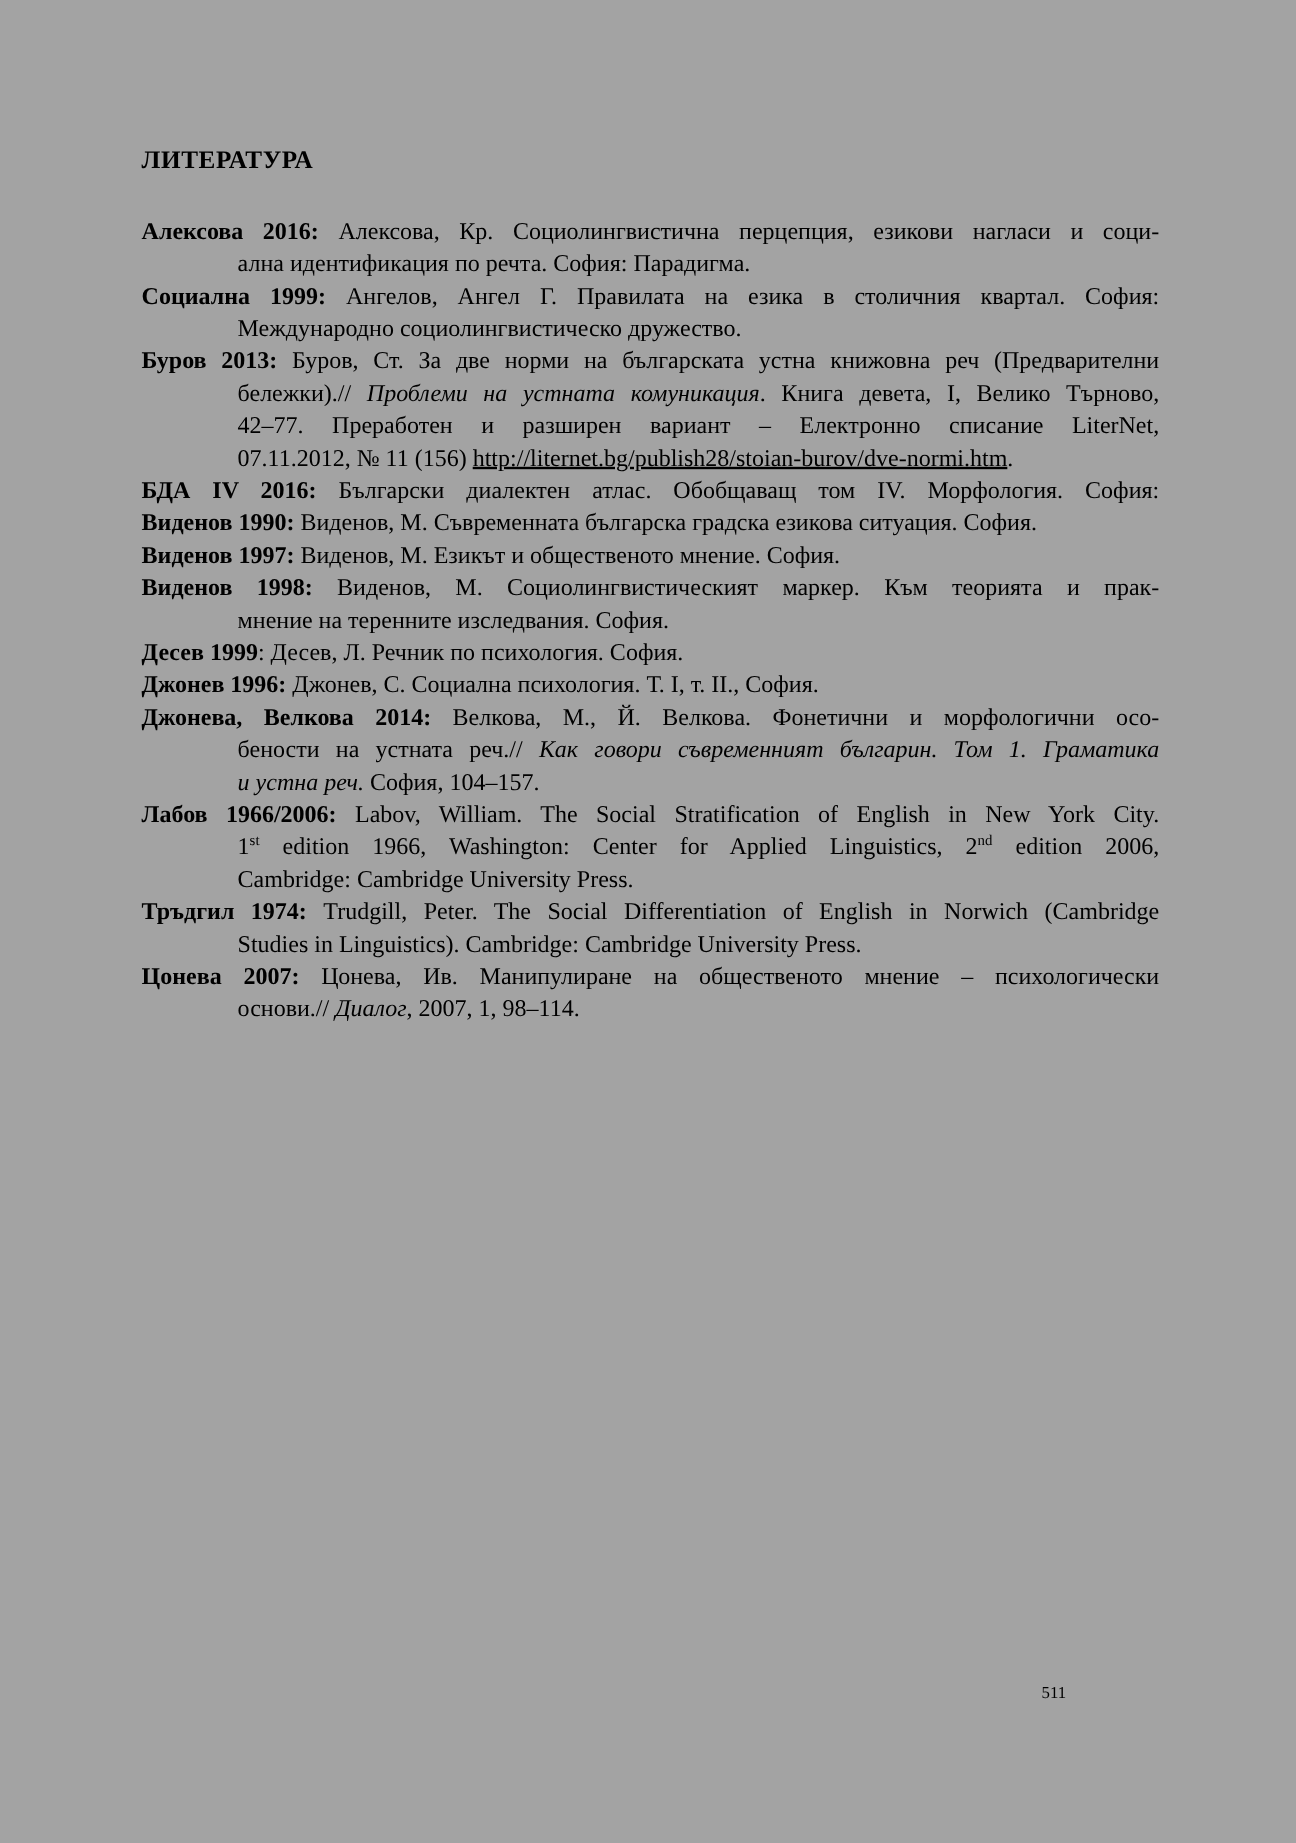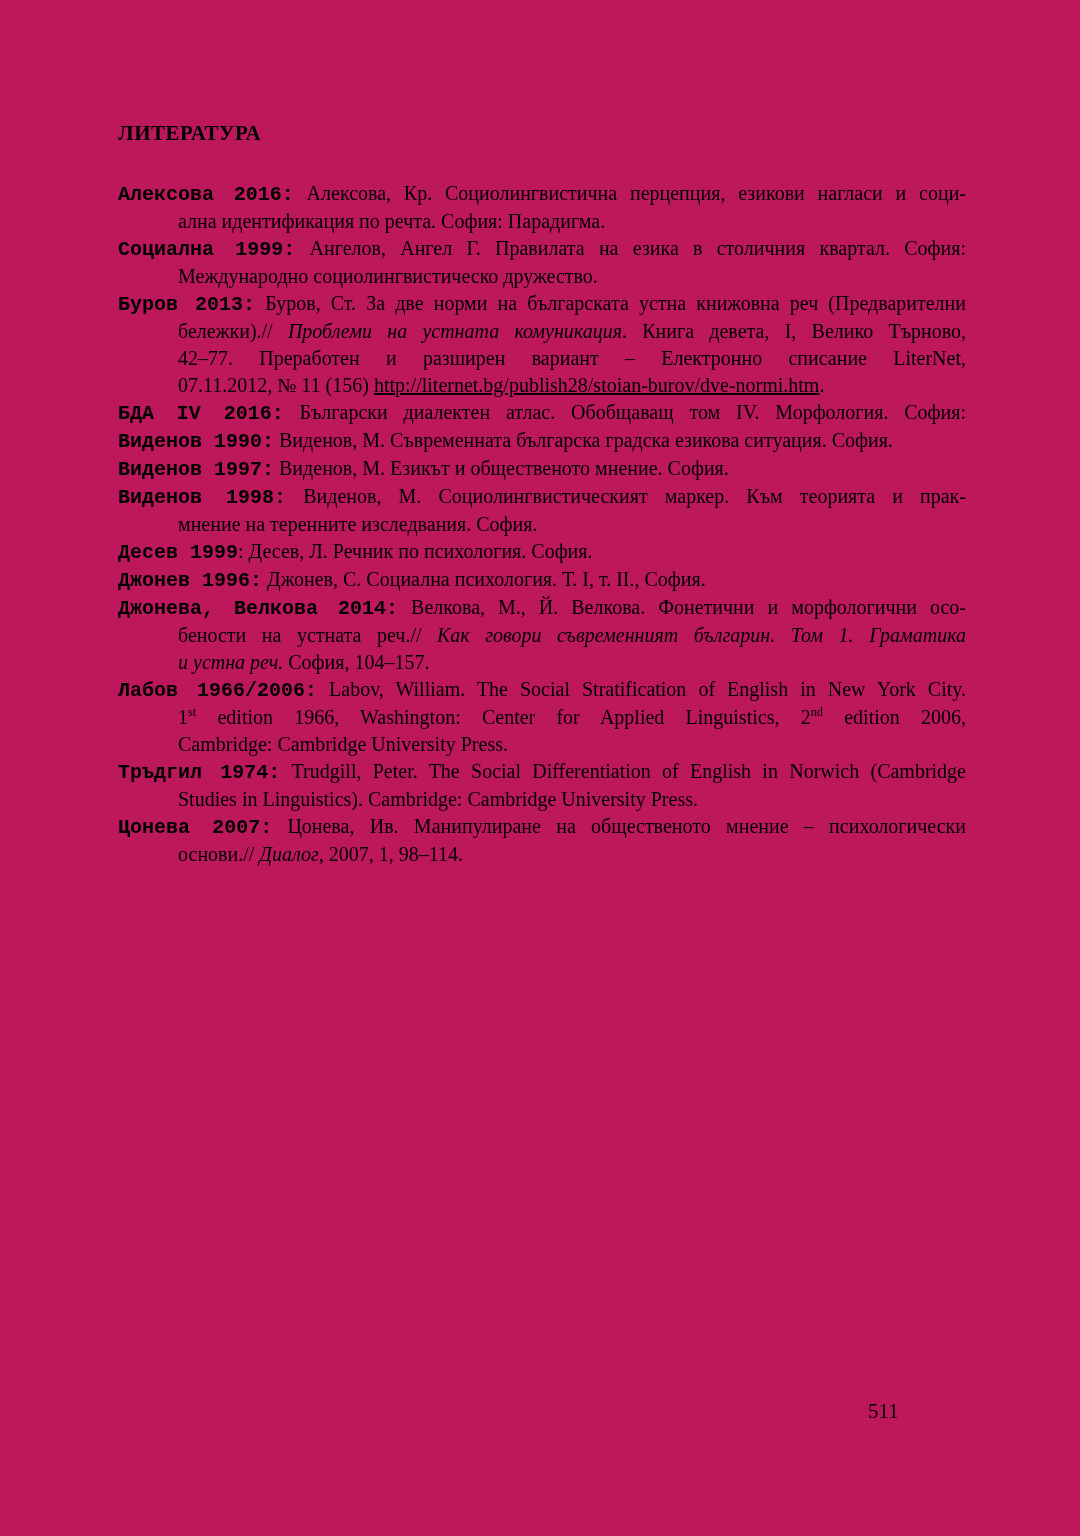--- a/index.html
+++ b/index.html
@@ -1,21 +1,21 @@
 <!DOCTYPE html>
 <html><head>
 <meta charset="utf-8">
 <style>
   html, body { margin: 0; padding: 0; background: #f2f2f2; }
   .page {
     position: relative;
     width: 1080px;
     height: 1536px;
     margin: 0 auto;
-    background: #be185d;
+    background: #a3a3a3;
     font-family: "Liberation Serif", "DejaVu Serif", serif;
     color: #000000;
     overflow: hidden;
   }
   .content {
     position: absolute;
     left: 118px;
     top: 120px;
     width: 848px;
   }
@@ -32,32 +32,32 @@
     margin: 0;
   }
   .line {
     text-align: justify;
     text-align-last: left;
   }
   .line.jl {
     text-align-last: justify;
   }
   .line.cont {
-    margin-left: 60px;
+    margin-left: 80px;
   }
   .seg-n { }
-  .seg-b { font-weight: bold; font-family: Liberation Mono, monospace; }
+  .seg-b { font-weight: bold; }
   .seg-i { font-style: italic; }
   .seg-link { text-decoration: underline; cursor: pointer; }
   .seg-sup { vertical-align: super; font-size: 0.62em; line-height: 0; }
   .page-number {
     position: absolute;
     left: 868px;
     top: 1398px;
-    font-size: 21px;
+    font-size: 14px;
     line-height: 27px;
   }
 </style>
 </head>
 <body>
 
 <div class="page">
   <div class="content">
     <h1 class="doc-title">ЛИТЕРАТУРА</h1>
     <div id="reference-list">

